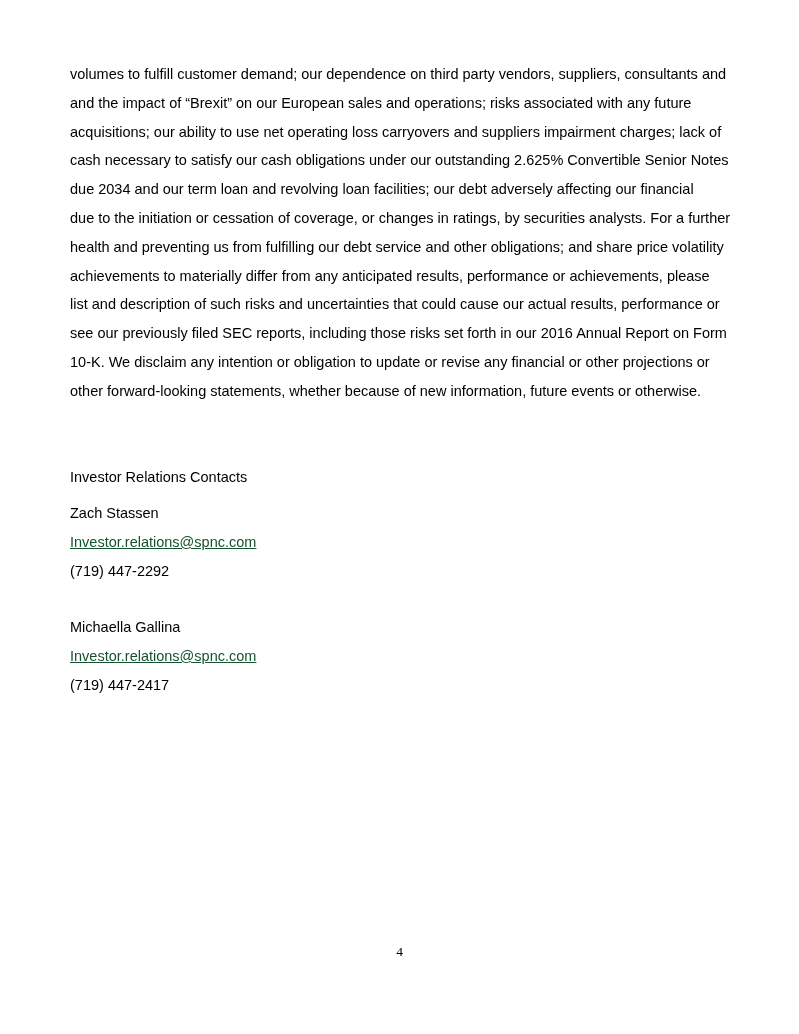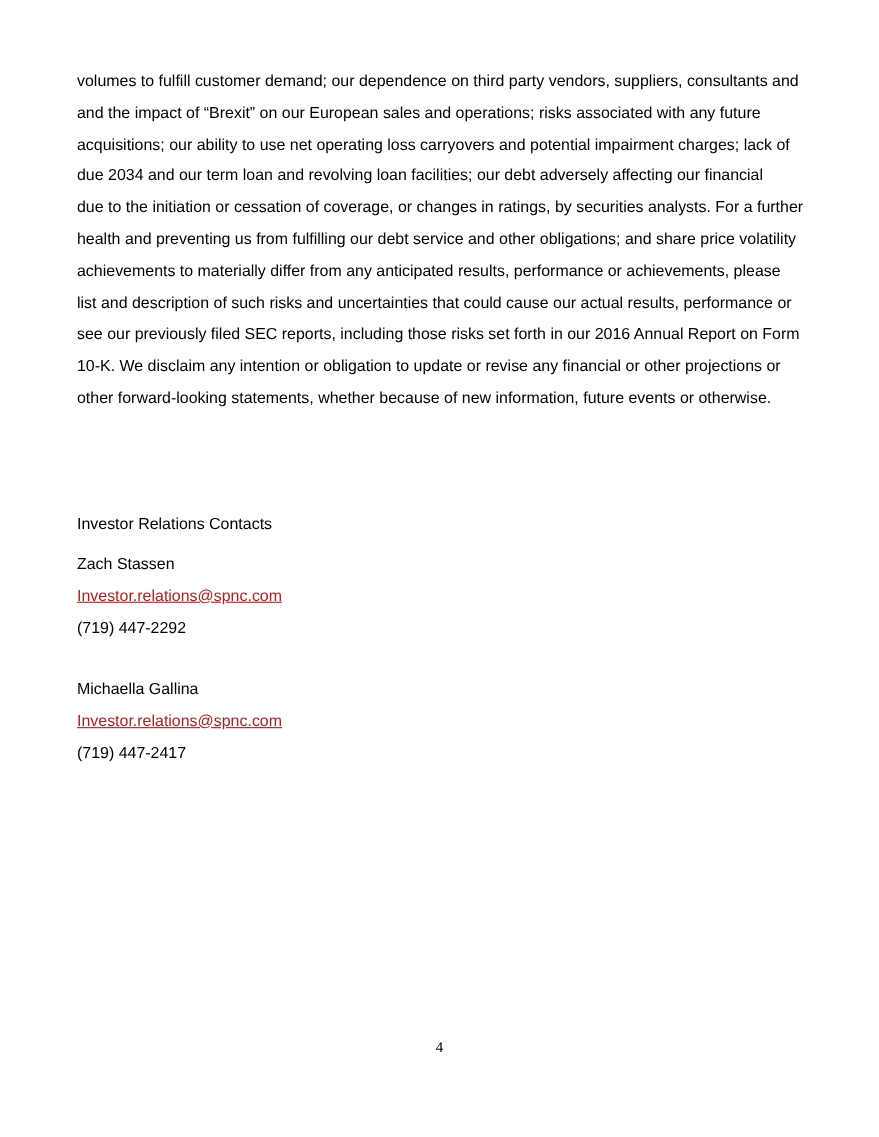--- a/index.html
+++ b/index.html
@@ -37,21 +37,21 @@
     left: 70px;
   }
   .contact-block-1 { top: 499px; }
   .contact-block-2 { top: 613px; }
   .contact-block div, .contact-block a {
     display: block;
     line-height: 28.8px;
     white-space: nowrap;
   }
   a.email-link {
-    color: #b91c1c;
+    color: #14532d;
     text-decoration: underline;
     cursor: pointer;
     width: -moz-fit-content;
     width: fit-content;
   }
   .page-number {
     position: absolute;
     top: 944px;
     left: 0;
     width: 100%;
@@ -62,21 +62,22 @@
   }
 </style>
 </head>
 <body>
 
 <div class="page">
 
   <div class="paragraph">
     <div class="line">volumes to fulfill customer demand; our dependence on third party vendors, suppliers, consultants and</div>
     <div class="line">and the impact of “Brexit” on our European sales and operations; risks associated with any future</div>
-    <div class="line">acquisitions; our ability to use net operating loss carryovers and potential impairment charges; lack of</div>
+    <div class="line">acquisitions; our ability to use net operating loss carryovers and suppliers impairment charges; lack of</div>
+    <div class="line">cash necessary to satisfy our cash obligations under our outstanding 2.625% Convertible Senior Notes</div>
     <div class="line">due 2034 and our term loan and revolving loan facilities; our debt adversely affecting our financial</div>
     <div class="line">due to the initiation or cessation of coverage, or changes in ratings, by securities analysts. For a further</div>
     <div class="line">health and preventing us from fulfilling our debt service and other obligations; and share price volatility</div>
     <div class="line">achievements to materially differ from any anticipated results, performance or achievements, please</div>
     <div class="line">list and description of such risks and uncertainties that could cause our actual results, performance or</div>
     <div class="line">see our previously filed SEC reports, including those risks set forth in our 2016 Annual Report on Form</div>
     <div class="line">10-K. We disclaim any intention or obligation to update or revise any financial or other projections or</div>
     <div class="line">other forward-looking statements, whether because of new information, future events or otherwise.</div>
   </div>
 

